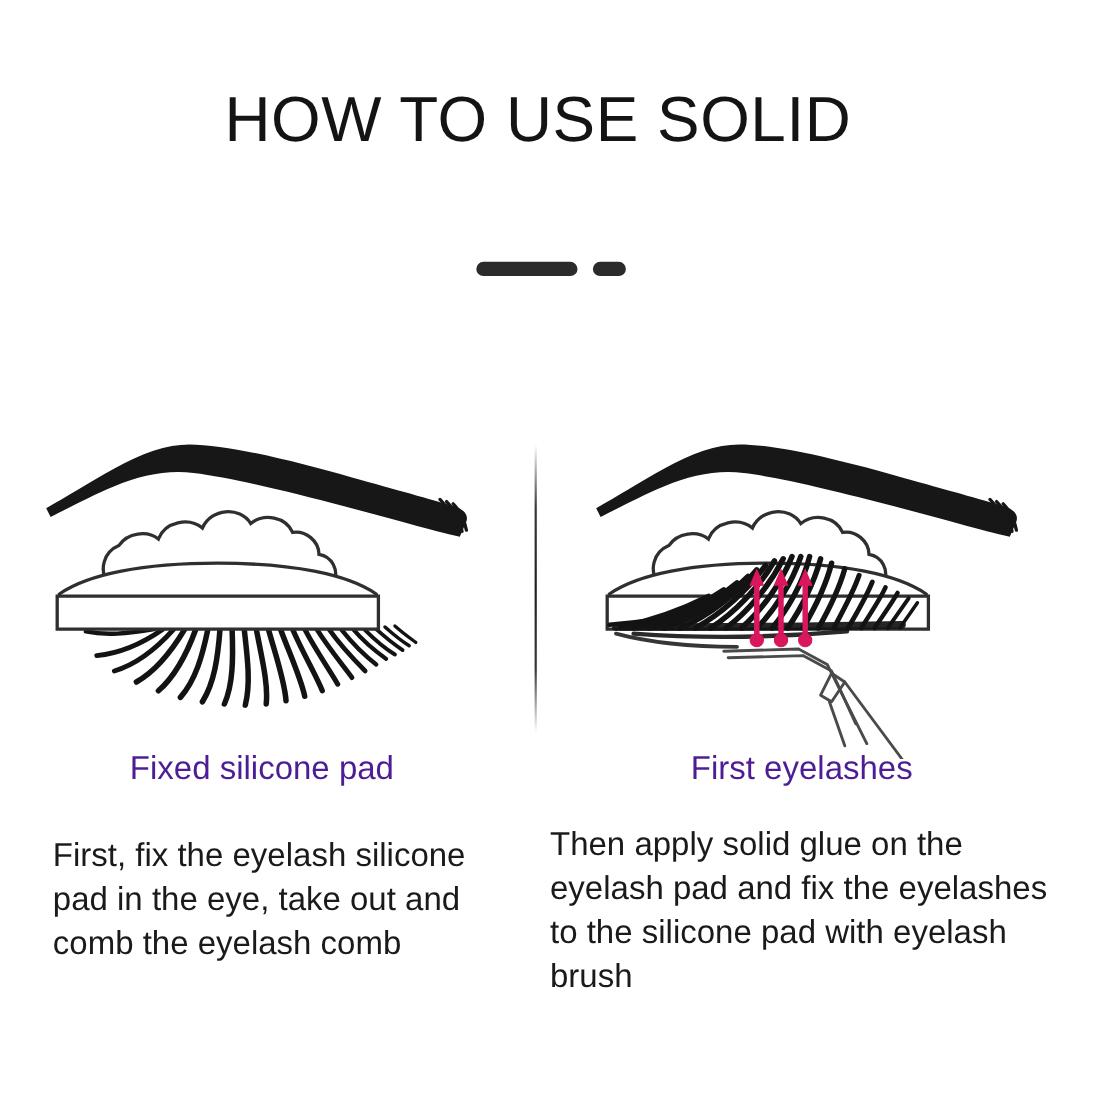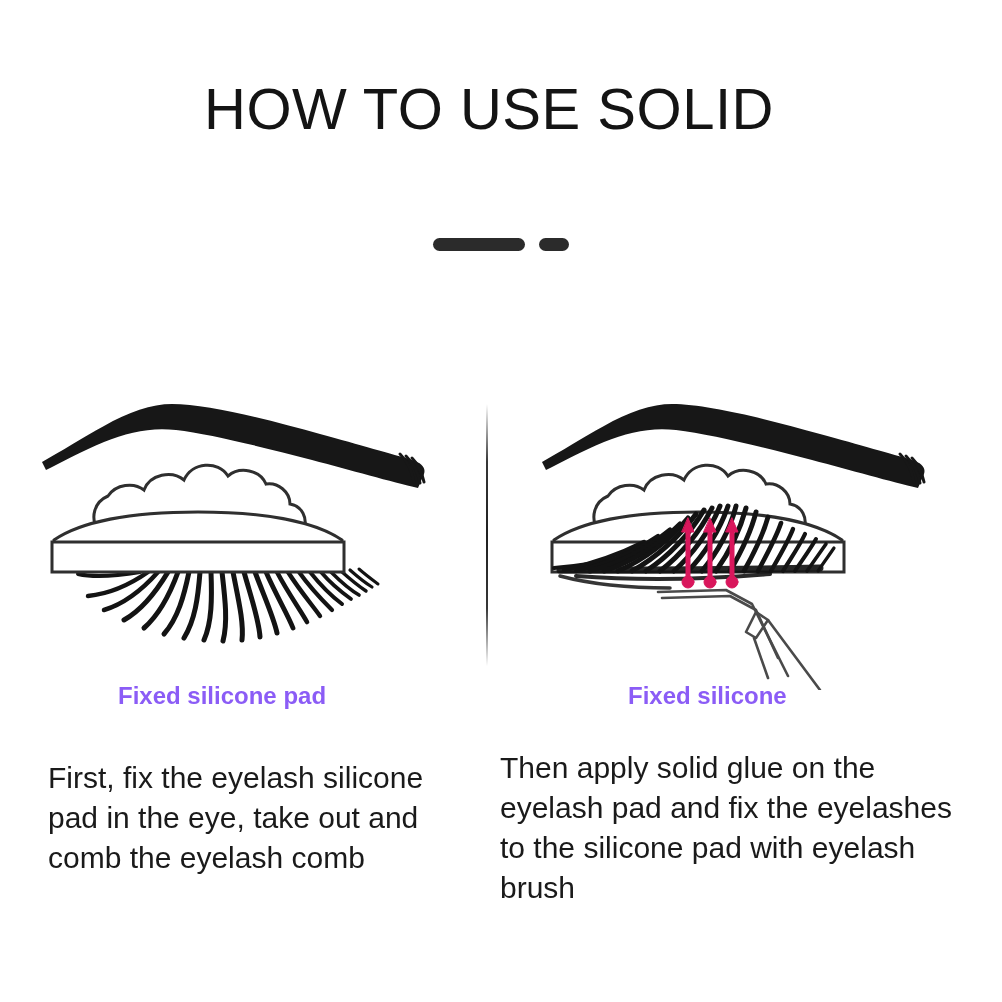--- a/index.html
+++ b/index.html
@@ -93,23 +93,23 @@
         rgba(255,255,255,0) 0%,
         rgba(20,20,20,0.85) 22%,
         rgba(20,20,20,0.95) 50%,
         rgba(20,20,20,0.85) 78%,
         rgba(255,255,255,0) 100%);
   }
 
   
   .caption {
     position: absolute;
-    font-size: 24px;
-    font-weight: 700;
-    color: #8b5cf6;
+    font-size: 30px;
+    font-weight: 400;
+    color: #4c1d95;
     white-space: nowrap;
   }
   .caption-left  { left: 118px; top: 682px; }
   .caption-right { left: 628px; top: 682px; }
 
   
   .body-text {
     position: absolute;
     font-size: 30px;
     line-height: 40px;
@@ -301,19 +301,19 @@
           <path d="M236,222 L 248,230 L 236,248 L 226,242 Z"></path>
           <path d="M248,230 L 300,300"></path>
           <path d="M234,248 L 248,288"></path>
         </g>
       </svg>
     </div>
   </div>
 
   <div class="caption caption-left">Fixed silicone pad</div>
 
-  <div class="caption caption-right">Fixed silicone</div>
+  <div class="caption caption-right">First eyelashes</div>
 
   <div class="body-text body-left">First, fix the eyelash silicone pad in the eye, take out and comb the eyelash comb</div>
 
   <div class="body-text body-right">Then apply solid glue on the eyelash pad and fix the eyelashes to the silicone pad with eyelash brush</div>
 
 </div>
 
 </body></html>

